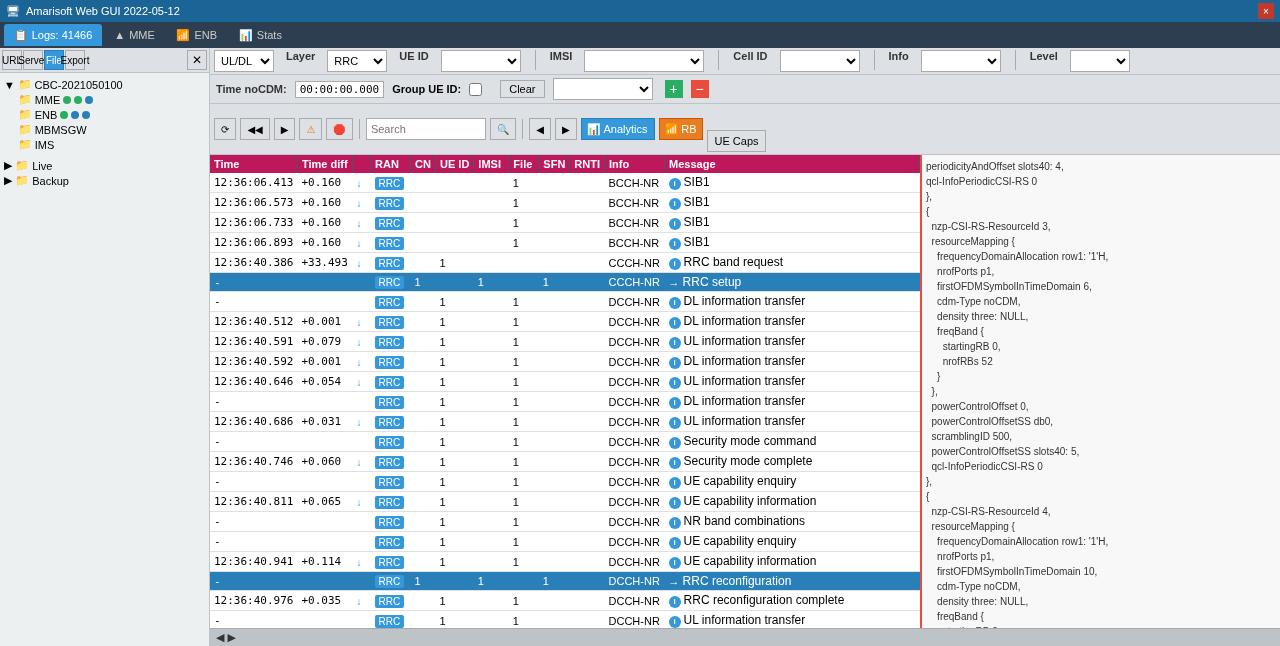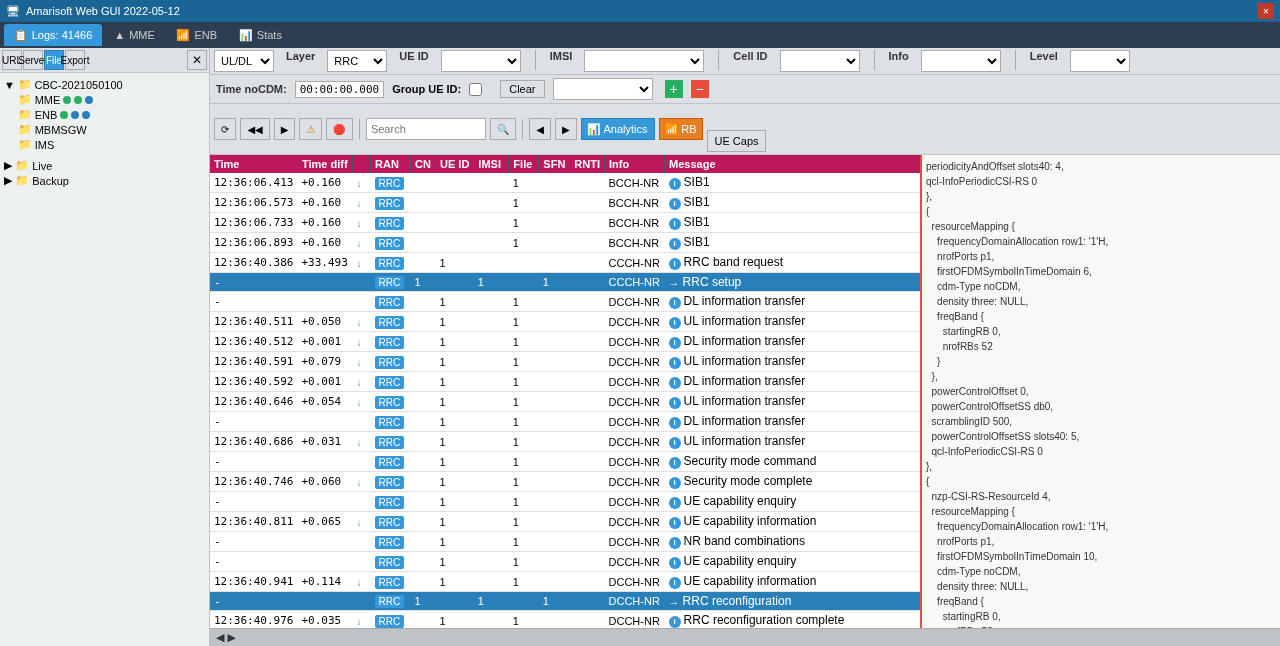--- a/index.html
+++ b/index.html
@@ -372,34 +372,20 @@
                 <td class="col-cn"></td>
                 <td class="col-ueid">1</td>
                 <td class="col-imsi"></td>
                 <td class="col-cell">1</td>
                 <td class="col-sfn"></td>
                 <td class="col-rnti"></td>
                 <td class="col-info">DCCH-NR</td>
                 <td class="col-msg"><span class="info-icon" style="background:#3498db;color:white;">i</span> <span class="msg-text">DL information transfer</span></td>
               </tr>
               <tr>
-                <td class="col-time">12:36:40.511</td>
-                <td class="col-tdiff">+0.050</td>
-                <td><span style="color:#3498db;font-size:10px;">↓</span></td>
-                <td class="col-layer"><span class="rrc-badge" style="background:#3498db;color:white;">RRC</span></td>
-                <td class="col-cn"></td>
-                <td class="col-ueid">1</td>
-                <td class="col-imsi"></td>
-                <td class="col-cell">1</td>
-                <td class="col-sfn"></td>
-                <td class="col-rnti"></td>
-                <td class="col-info">DCCH-NR</td>
-                <td class="col-msg"><span class="info-icon" style="background:#3498db;color:white;">i</span> <span class="msg-text">UL information transfer</span></td>
-              </tr>
-              <tr>
                 <td class="col-time">12:36:40.512</td>
                 <td class="col-tdiff">+0.001</td>
                 <td><span style="color:#3498db;font-size:10px;">↓</span></td>
                 <td class="col-layer"><span class="rrc-badge" style="background:#3498db;color:white;">RRC</span></td>
                 <td class="col-cn"></td>
                 <td class="col-ueid">1</td>
                 <td class="col-imsi"></td>
                 <td class="col-cell">1</td>
                 <td class="col-sfn"></td>
                 <td class="col-rnti"></td>
@@ -632,20 +618,21 @@
               </tr>
             </tbody>
         </table>
       </div>
 
       <div id="code-panel">
       <div class="code-line">periodicityAndOffset slots40: 4,</div>
           <div class="code-line">qcl-InfoPeriodicCSI-RS 0</div>
           <div class="code-line">},</div>
           <div class="code-line">{</div>
+          <div class="code-line">  nzp-CSI-RS-ResourceId 3,</div>
           <div class="code-line">  resourceMapping {</div>
           <div class="code-line">    frequencyDomainAllocation row1: '1'H,</div>
           <div class="code-line">    nrofPorts p1,</div>
           <div class="code-line">    firstOFDMSymbolInTimeDomain 6,</div>
           <div class="code-line">    cdm-Type noCDM,</div>
           <div class="code-line">    density three: NULL,</div>
           <div class="code-line">    freqBand {</div>
           <div class="code-line">      startingRB 0,</div>
           <div class="code-line">      nrofRBs 52</div>
           <div class="code-line">    }</div>

